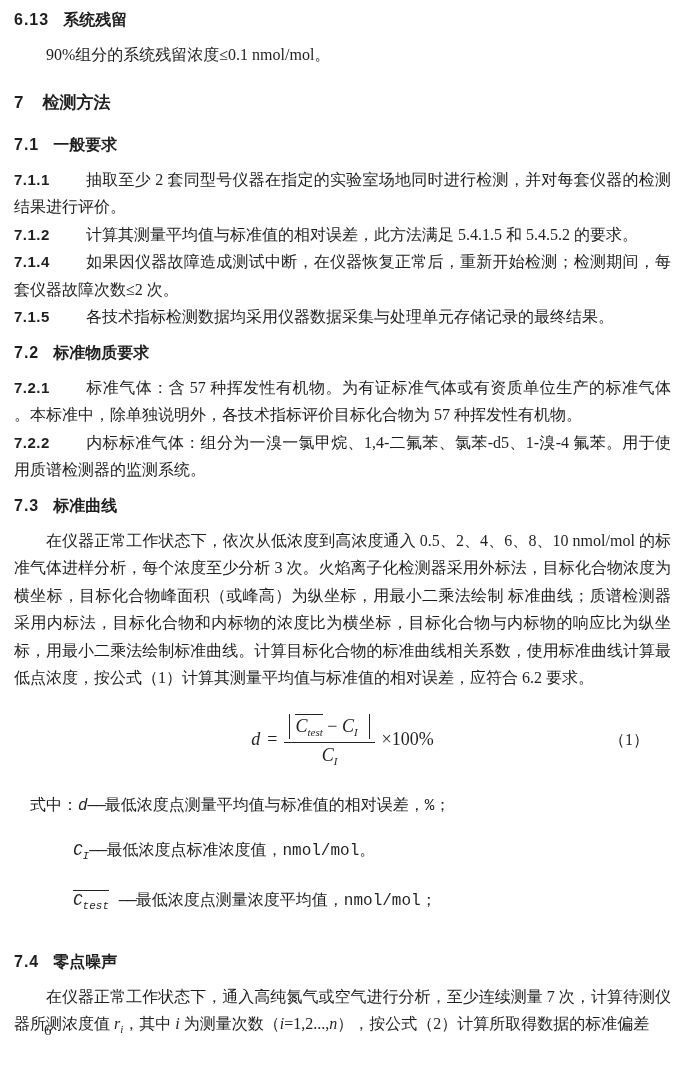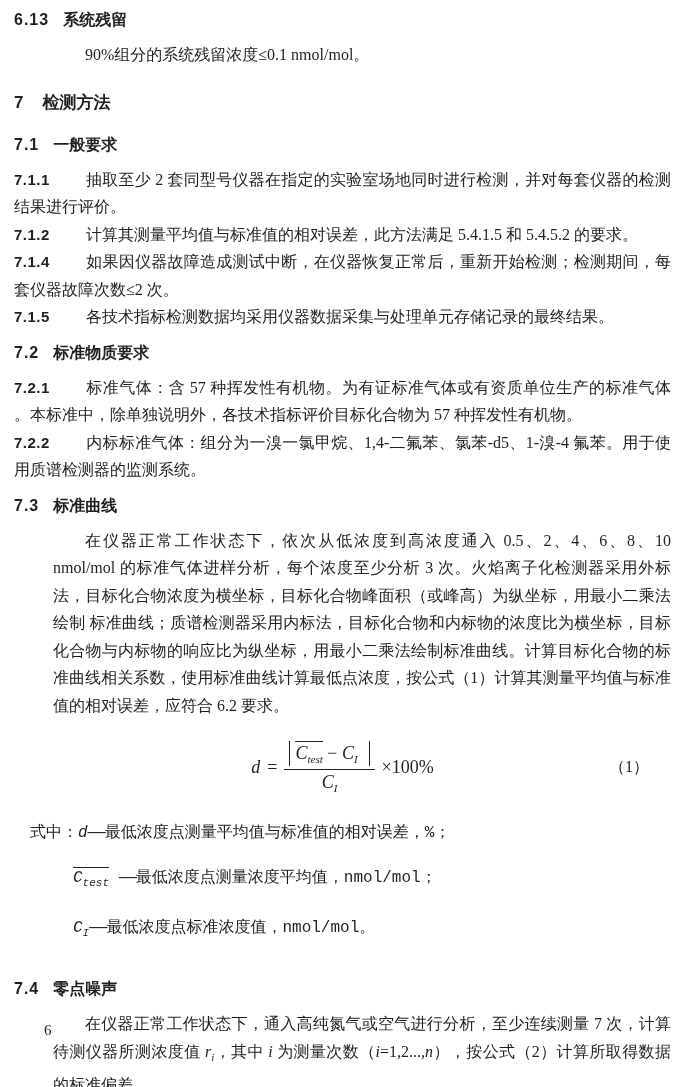--- a/index.html
+++ b/index.html
@@ -35,21 +35,21 @@
     margin-right: 18px;
     letter-spacing: 1px;
   }
   .h-section .h-num { margin-right: 14px; }
   
   .para {
     margin: 0;
     line-height: 27.5px;
     text-align: justify;
   }
-  .para.indent { text-indent: 2em; margin-left: 39px; }
+  .para.indent { text-indent: 2em; }
   .clause-num {
     font-family: "Liberation Sans", "DejaVu Sans", sans-serif;
     font-weight: 600;
     font-size: 15px;
     margin-right: 36px;
     letter-spacing: 0.5px;
   }
   
   .formula-wrap {
     position: relative;
@@ -178,24 +178,24 @@
       </span>
       <span class="upright">×100%</span>
     </span>
     <span class="eq-label">（1）</span>
   </div>
 
   <p class="para where-row">
     <span>式中：</span><span class="where-sym">d</span><span class="where-dash">——</span><span>最低浓度点测量平均值与标准值的相对误差，%；</span>
   </p>
   <p class="para where-row cont">
+    <span class="where-sym"><span>C</span><span class="sub">I</span></span><span class="where-dash">——</span><span>最低浓度点标准浓度值，nmol/mol。</span>
+  </p>
+  <p class="para where-row cont">
     <span class="where-sym ol"><span>C</span><span class="sub">test</span></span> <span class="where-dash">——</span><span>最低浓度点测量浓度平均值，nmol/mol；</span>
-  </p>
-  <p class="para where-row cont">
-    <span class="where-sym"><span>C</span><span class="sub">I</span></span><span class="where-dash">——</span><span>最低浓度点标准浓度值，nmol/mol。</span>
   </p>
 
   <div class="h-section" style="margin-top:29px;">
     <span class="h-num">7.4</span><span>零点噪声</span>
   </div>
 
   <p class="para indent">
     <span>在仪器正常工作状态下，通入高纯氮气或空气进行分析，至少连续测量 7 次，计算待测仪器所测浓度值 </span><span class="where-sym">r</span><span class="sub">i</span><span>，其中 </span><span class="where-sym">i</span><span> 为测量次数（</span><span class="where-sym">i</span><span>=1,2...,</span><span class="where-sym">n</span><span>），按公式（2）计算所取得数据的标准偏差</span>
   </p>
 

